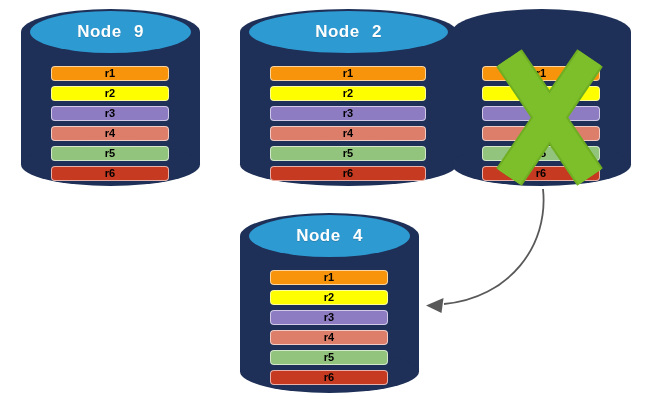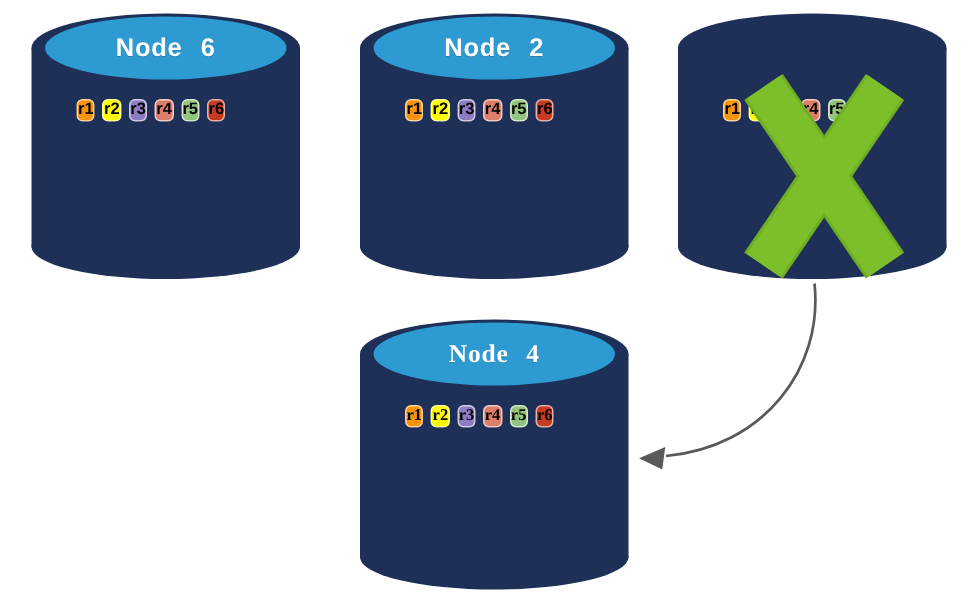--- a/index.html
+++ b/index.html
@@ -31,35 +31,35 @@
     display: flex; align-items: center; justify-content: center;
   }
   .cyl-title {
     color: var(--node-label);
     font-size: 17px; font-weight: bold;
     letter-spacing: 0.5px; word-spacing: 7px;
     text-shadow: 0 1px 0 rgba(0,0,0,0.15);
   }
   .rows {
     position: absolute; left: 30px; right: 31px; top: 57px;
-    display: flex; gap: 5px;
+    display: flex; flex-direction: column; gap: 5px;
   }
   .row {
     height: 15px; border-radius: 4px;
     border: 1px solid rgba(255,255,255,0.6);
     box-sizing: border-box;
     display: flex; align-items: center; justify-content: center;
     font-size: 11px; font-weight: bold; line-height: 13px;
     color: var(--row-label);
   }
 
   .n1 { left: 21px;  top: 9px; }
-  .n2 { left: 240px; top: 9px; }
+  .n2 { left: 240px; top: 9px; padding-left: 38px; }
   .n3 { left: 452px; top: 9px; }
-  .n4 { left: 240px; top: 213px; height: 180px; font-family: Liberation Serif, serif; }
+  .n4 { left: 240px; top: 213px; height: 180px; }
 
   
   .xmark {
     position: absolute; left: 45px; top: 43px;
     width: 105px; height: 131px; overflow: visible;
   }
   .xmark .under { stroke: var(--failure-x-outline); stroke-width: 31; }
   .xmark .over  { stroke: var(--failure-x); stroke-width: 27; }
 
   
@@ -71,21 +71,21 @@
 </head>
 <body style="background: rgb(255, 255, 255);">
 
 <div class="stage">
 
   <div class="cyl n1">
     <div class="cyl-cap"></div>
     <div class="cyl-body"></div>
     <div class="cyl-bottom"></div>
     <div class="cyl-top">
-      <span class="cyl-title">Node 6</span>
+      <span class="cyl-title">Node 9</span>
     </div>
     <div class="rows">
       <div class="row" style="background: rgb(247, 148, 11);">r1</div>
       <div class="row" style="background: rgb(254, 254, 0);">r2</div>
       <div class="row" style="background: rgb(142, 124, 195);">r3</div>
       <div class="row" style="background: rgb(221, 126, 107);">r4</div>
       <div class="row" style="background: rgb(147, 196, 125);">r5</div>
       <div class="row" style="background: rgb(198, 58, 33);">r6</div>
     </div>
   </div>

